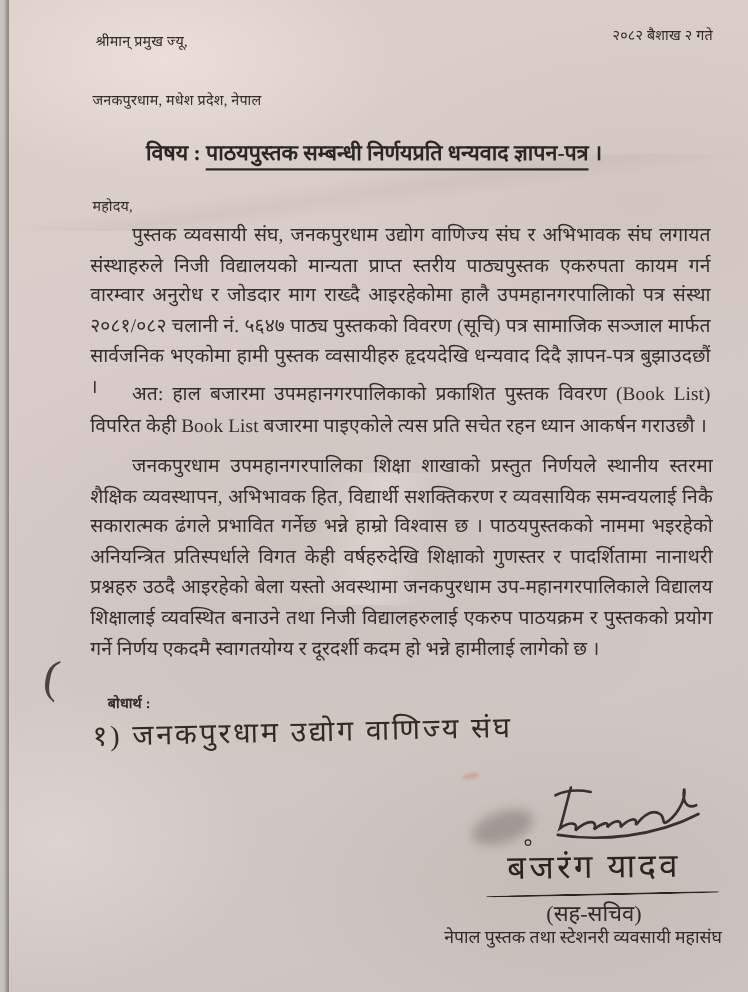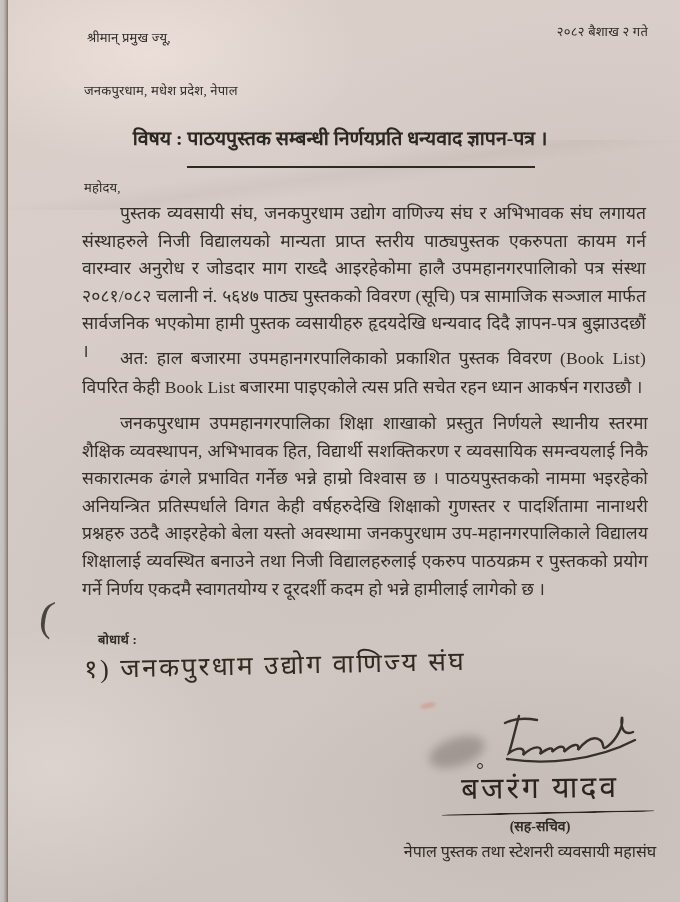--- a/index.html
+++ b/index.html
@@ -36,21 +36,21 @@
   .print { font-size: 13px; letter-spacing: 0.2px; }
   .para {
     position: absolute; left: 82px; width: 564px;
     font-size: 17.5px; line-height: 27.6px; color: #332f2a;
     text-align: justify; text-indent: 38px; letter-spacing: 0.1px;
   }
   .subject-wrap {
     position: absolute; left: 0; top: 124px; width: 100%;
     text-align: center; font-size: 19.5px; font-weight: bold; color: #2b2723;
   }
-  .subject-underline { border-bottom: 2px solid #2d2925; padding-bottom: 17px; }
+  .subject-underline { border-bottom: 2px solid #2d2925; padding-bottom: 3px; }
   .cc-item {
     position: absolute; left: 84px; top: 646px;
     font-size: 26px; color: #33291f; letter-spacing: 2.5px;
     transform: rotate(-1.2deg); white-space: nowrap;
   }
   .margin-paren {
     position: absolute; left: 40px; top: 592px;
     font-size: 42px; color: #4a443e; transform: rotate(9deg);
   }
   .sig-block-center { text-align: center; white-space: nowrap; }
@@ -108,15 +108,15 @@
   <svg style="position:absolute; left:495px; top:706px;" width="152" height="62" viewBox="0 0 152 62">
     <g fill="none" stroke="#221d18" stroke-width="2.4" stroke-linecap="round" opacity="0.88">
       <path d="M10 17 C20 12 32 12 42 14"></path>
       <path d="M24 10 C20 24 17 38 14 47 C24 40 31 42 28 49 C40 38 49 40 45 48 C53 42 59 40 57 46 C65 38 71 40 69 46 C77 38 85 36 83 44 C91 34 99 30 105 34 C111 38 105 46 113 40 C121 34 129 20 127 11 C125 22 129 30 138 26"></path>
       <path d="M12 53 C50 59 100 55 140 34"></path>
     </g>
   </svg>
   <div class="ink-dot"></div>
   <div class="signer-name">बजरंग यादव</div>
   <div class="name-underline"></div>
-  <div class="txt sig-block-center" style="left:400px; top:816px; width:280px; font-size:14px; font-weight:bold;">(सह-सचिव)</div>
+  <div class="txt sig-block-center" style="left:400px; top:816px; width:280px; font-size:20px; font-weight:normal;">(सह-सचिव)</div>
   <div class="txt sig-block-center" style="left:385px; top:840px; width:290px; font-size:16px;font-family:Liberation Serif, serif;">नेपाल पुस्तक तथा स्टेशनरी व्यवसायी महासंघ</div>
 </div>
 
 </body></html>

